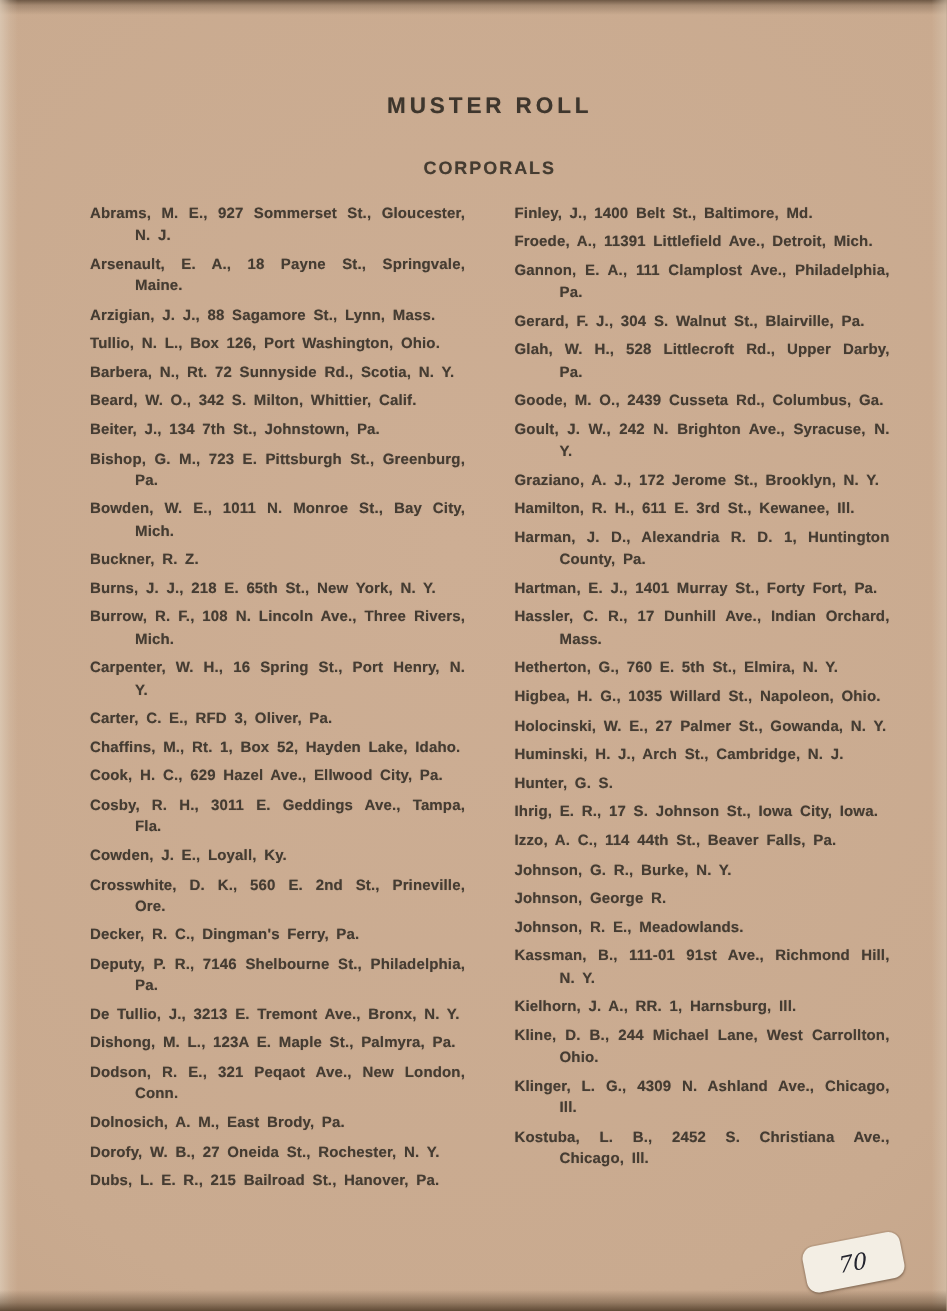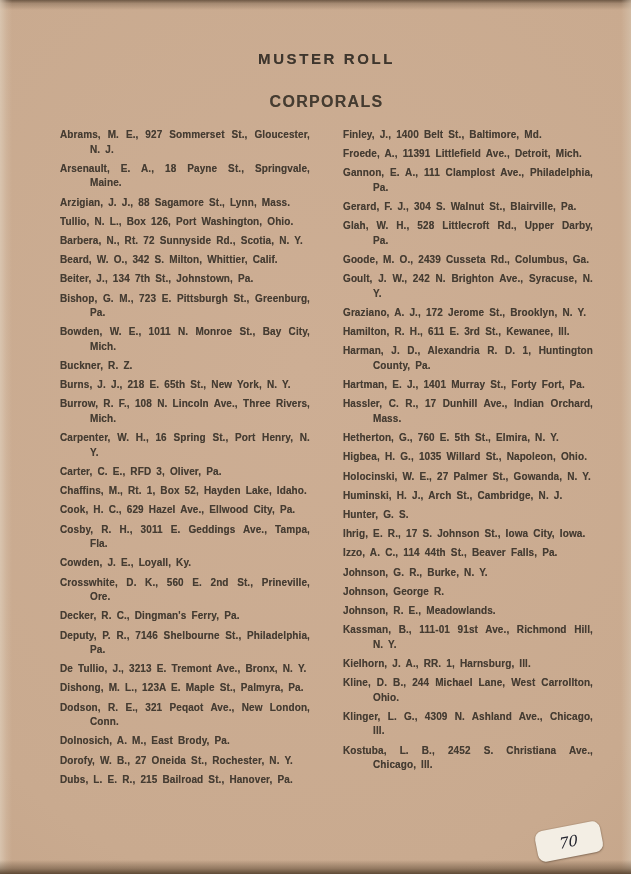--- a/index.html
+++ b/index.html
@@ -46,26 +46,26 @@
     position: relative;
     padding: 46px 38px 0 60px;
     color: #443b31;
   }
   .title {
     text-align: center;
     font-size: 15px;
     font-weight: 700;
     letter-spacing: 2.6px;
     color: #3e362d;
-    margin: 4px 0 26px 0;
+    margin: 16px 0 26px 0;
     text-shadow: 0 0 0.5px rgba(62,54,45,0.55);
   }
   .subtitle {
     text-align: center;
-    font-size: 16px;
+    font-size: 12px;
     font-weight: 700;
     letter-spacing: 1.3px;
     color: #453c31;
     margin: 0 0 17px 0;
     text-shadow: 0 0 0.5px rgba(62,54,45,0.5);
   }
   .columns {
     display: flex;
     gap: 33px;
   }

